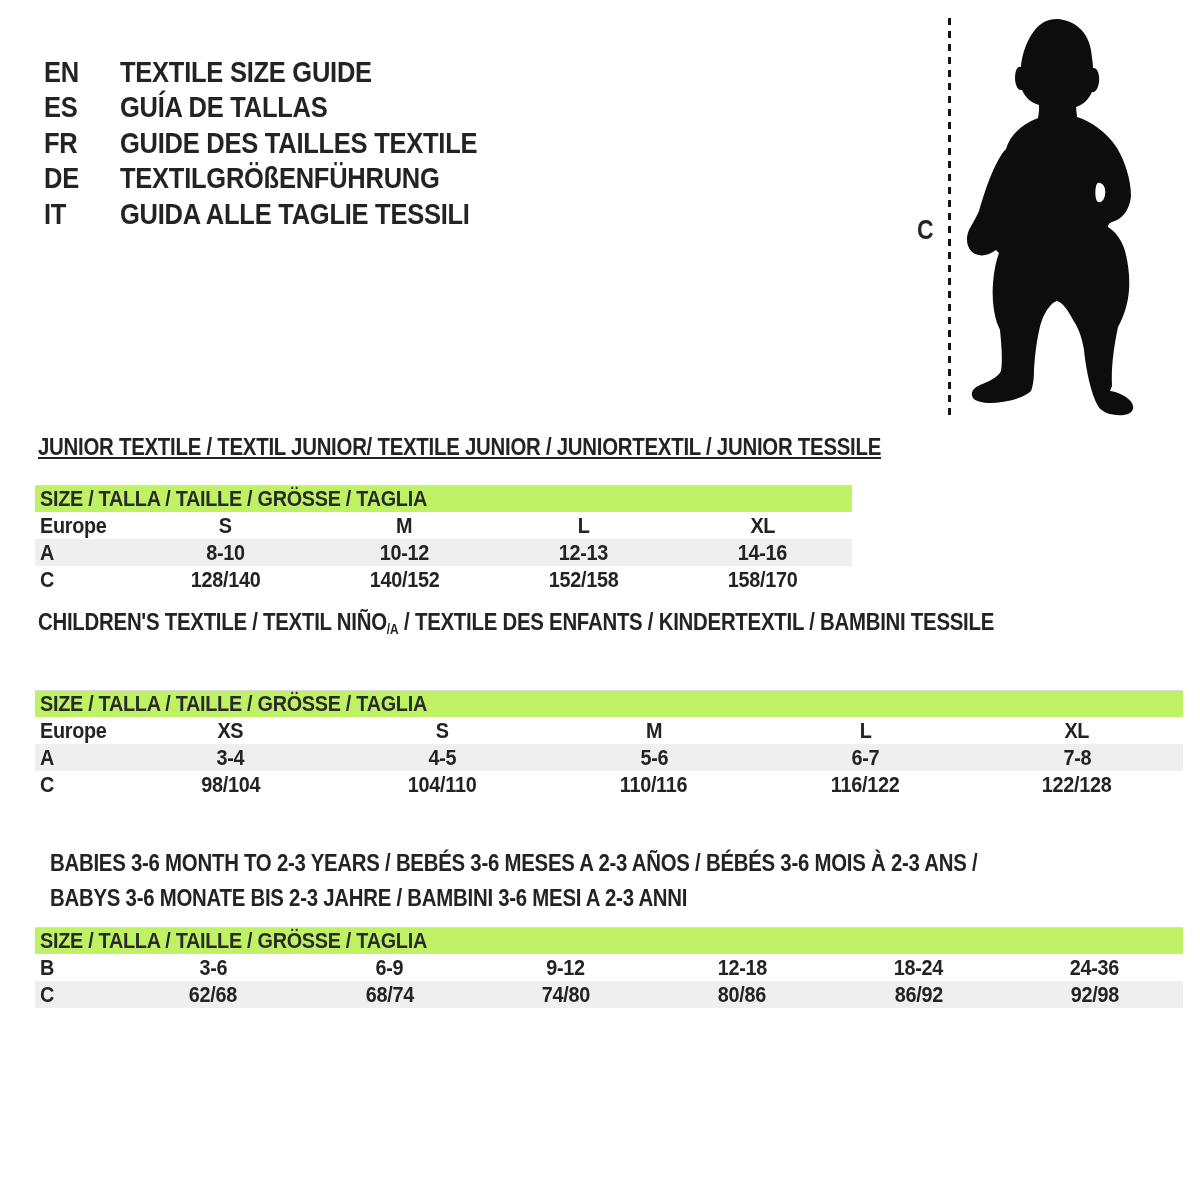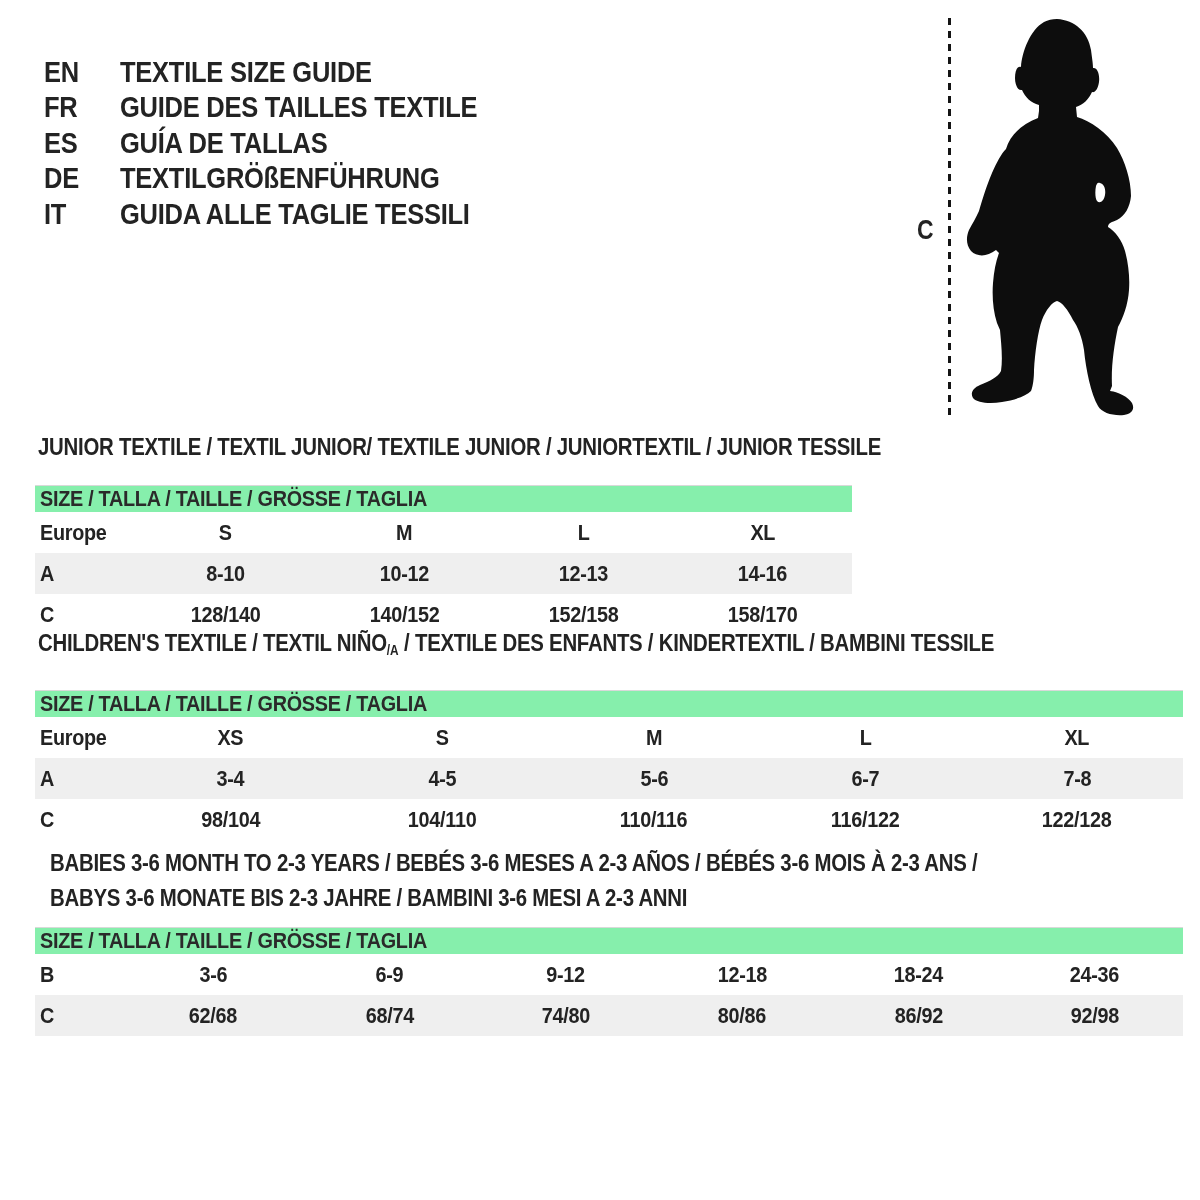--- a/index.html
+++ b/index.html
@@ -21,60 +21,60 @@
   
   #dash-line{
     position:absolute;left:948px;top:18px;width:3px;height:397px;
     background:repeating-linear-gradient(to bottom,#141414 0px,#141414 7px,transparent 7px,transparent 13px);
   }
   #c-label{position:absolute;left:917px;top:215px;font-size:27px;}
   #baby-svg{position:absolute;left:960px;top:15px;}
 
   
   .sec-title{position:absolute;font-size:24px;height:26px;display:flex;align-items:center;}
-  #sec1-title{left:38px;top:434px;}
-  #sec2-title{left:38px;top:630px;}
+  #sec1-title{left:38px;top:434px;text-decoration:underline;}
+  #sec2-title{left:38px;top:609px;}
   #sec3-title{left:38px;top:845px;}
   .title-lines .line{height:35px;display:flex;align-items:center;margin-left:12px;}
   #sec3-title{display:block;height:auto;}
   .subscript{font-size:14px;vertical-align:-4px;letter-spacing:0;}
 
   
   .tbl{position:absolute;font-size:22px;}
   .t1{left:35px;top:485px;width:817px;}
   .t2{left:35px;top:690px;width:1148px;}
   .t3{left:35px;top:927px;width:1148px;}
-  .tbl-bar{height:27px;background:#86efac;display:flex;align-items:center;padding-left:5px;box-sizing:border-box;color:#2a2a2a;border-top:1px solid #d9d9d9;}
-  .tbl-row{height:41px;display:flex;align-items:center;}
+  .tbl-bar{height:27px;background:#bef264;display:flex;align-items:center;padding-left:5px;box-sizing:border-box;color:#2a2a2a;border-top:1px solid #d9d9d9;}
+  .tbl-row{height:27px;display:flex;align-items:center;}
   .tbl-row.shaded{background:#efefef;}
   .cell{box-sizing:border-box;}
   .label-cell{padding-left:5px;flex:0 0 101px;}
   .t2 .label-cell,.t3 .label-cell{flex:0 0 90px;}
   .data-cell{flex:1 1 0;text-align:center;}
   .tbl .cnd,.tbl .cnd-l{transform:scaleX(0.9);}
 
   
   #legend{position:absolute;left:38px;top:1068px;}
   #legend .legend-line{height:33px;display:flex;align-items:center;font-size:24px;}
 </style>
 </head>
 <body>
 
 <div id="lang-rows">
     <div class="lang-row">
       <span class="lang-code-holder"><span class="cnd-l txt">EN</span></span>
       <span class="cnd-l txt">TEXTILE SIZE GUIDE</span>
     </div>
     <div class="lang-row">
+      <span class="lang-code-holder"><span class="cnd-l txt">ES</span></span>
+      <span class="cnd-l txt">GUÍA DE TALLAS</span>
+    </div>
+    <div class="lang-row">
       <span class="lang-code-holder"><span class="cnd-l txt">FR</span></span>
       <span class="cnd-l txt">GUIDE DES TAILLES TEXTILE</span>
-    </div>
-    <div class="lang-row">
-      <span class="lang-code-holder"><span class="cnd-l txt">ES</span></span>
-      <span class="cnd-l txt">GUÍA DE TALLAS</span>
     </div>
     <div class="lang-row">
       <span class="lang-code-holder"><span class="cnd-l txt">DE</span></span>
       <span class="cnd-l txt">TEXTILGRÖßENFÜHRUNG</span>
     </div>
     <div class="lang-row">
       <span class="lang-code-holder"><span class="cnd-l txt">IT</span></span>
       <span class="cnd-l txt">GUIDA ALLE TAGLIE TESSILI</span>
     </div>
   </div>

